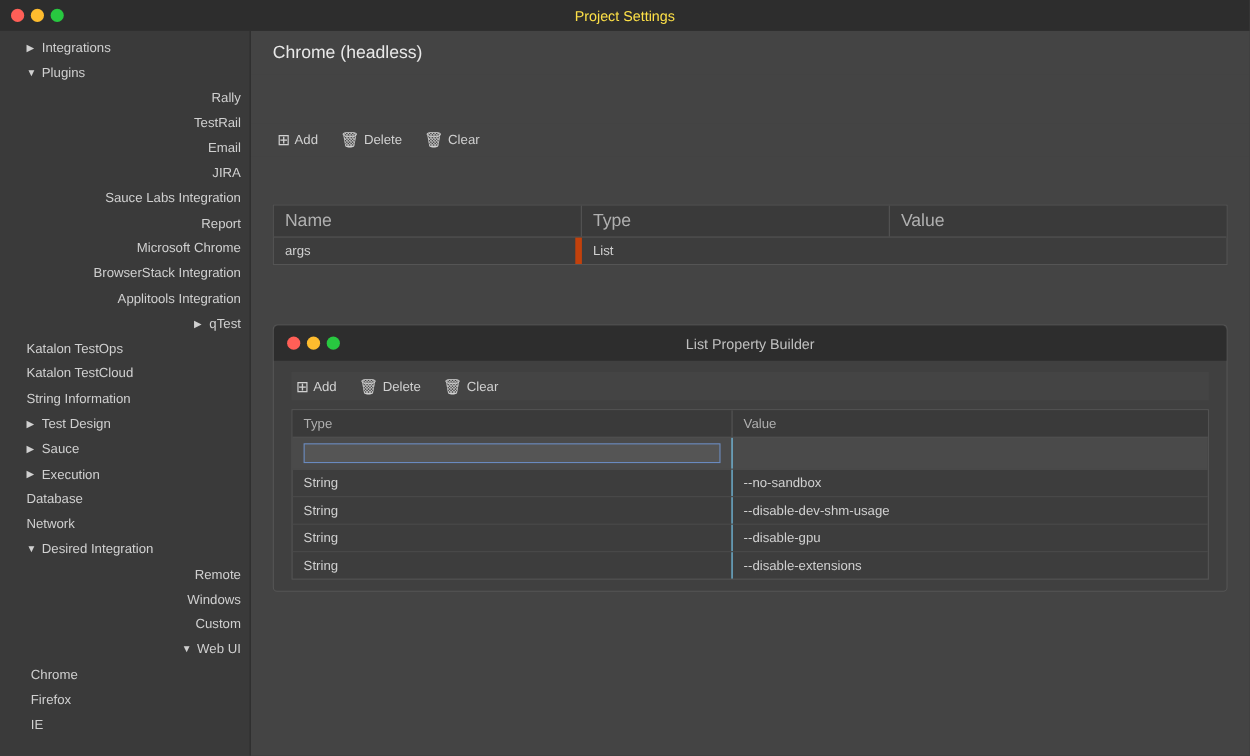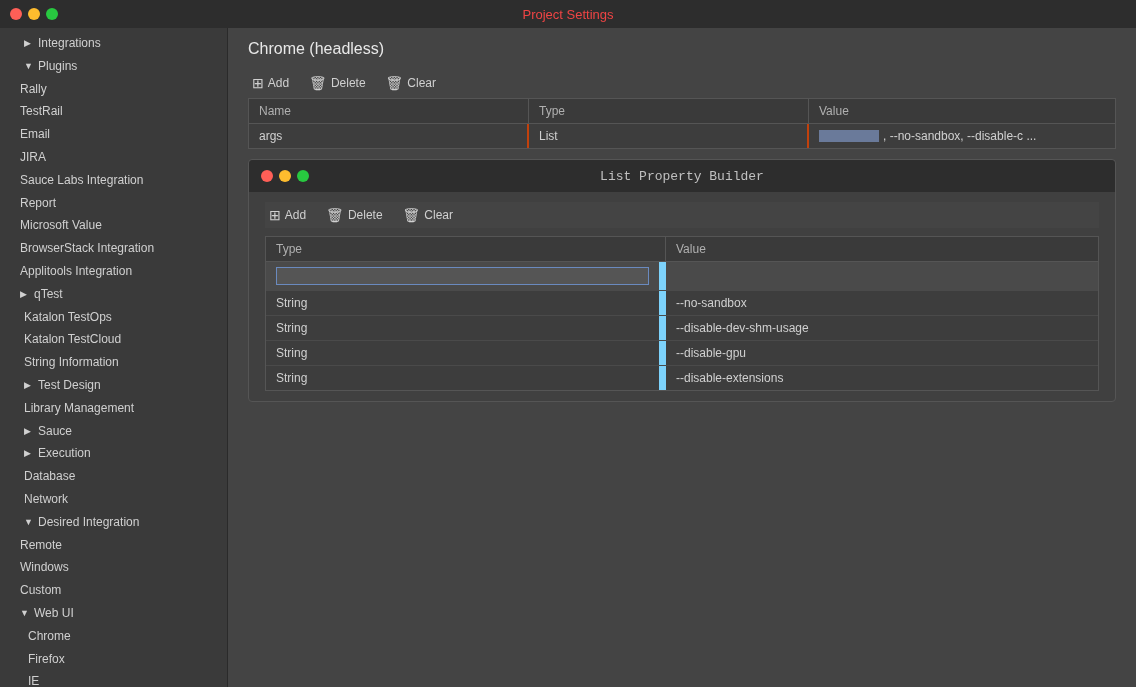--- a/index.html
+++ b/index.html
@@ -37,21 +37,21 @@
       height: 12px;
       border-radius: 50%;
       border: none;
       cursor: pointer;
     }
     .btn-close { background: #ff5f57; }
     .btn-min { background: #febc2e; }
     .btn-max { background: #28c840; }
     .titlebar-title {
       font-size: 13px;
-      color: #ef4444;
+      color: #fde047;
       font-weight: 500;
     }
 
     
     .main-layout {
       display: flex;
       flex: 1;
       overflow: hidden;
     }
 
@@ -76,30 +76,31 @@
       gap: 4px;
       line-height: 1.4;
     }
 
     .sidebar-item .arrow {
       font-size: 9px;
       width: 10px;
       display: inline-block;
     }
     .sidebar-item.indent1 { padding-left: 24px; }
-    .sidebar-item.indent2 { padding-left: 20px; }
+    .sidebar-item.indent2 { padding-left: 20px; justify-content: flex-end; }
     .sidebar-item.indent3 { padding-left: 28px; }
 
     
     .content {
       flex: 1;
       background: #444;
       overflow: hidden;
       display: flex;
       flex-direction: column;
+      gap: 44px;
     }
 
     .content-header {
       padding: 12px 20px 10px 20px;
       font-size: 16px;
       font-weight: 500;
       color: #e8e8e8;
       background: #444;
     }
 
@@ -135,35 +136,35 @@
     }
     .table-header {
       display: grid;
       grid-template-columns: 280px 280px 1fr;
       background: #3a3a3a;
       border-bottom: 1px solid #555;
     }
     .table-header-cell {
       padding: 5px 10px;
       color: #b0b0b0;
-      font-size: 12px;
+      font-size: 16px;
       border-right: 1px solid #555;
     }
     .table-header-cell:last-child { border-right: none; }
     .table-row {
       display: grid;
       grid-template-columns: 280px 280px 1fr;
       border-bottom: 1px solid #4a4a4a;
     }
     .table-row:last-child { border-bottom: none; }
     .table-cell {
       padding: 5px 10px;
       color: #d0d0d0;
       font-size: 12px;
-      border-right: 2px solid #c2410c;
+      border-right: 6px solid #c2410c;
       overflow: hidden;
       text-overflow: ellipsis;
       white-space: nowrap;
     }
     .table-cell:last-child { border-right: none; }
     .table-cell.value-cell {
       display: flex;
       align-items: center;
       gap: 4px;
     }
@@ -182,21 +183,20 @@
       border-radius: 4px;
     }
     .modal-titlebar {
       height: 32px;
       background: #2d2d2d;
       display: flex;
       align-items: center;
       border-radius: 4px 4px 0 0;
       padding: 0 12px;
       position: relative;
-      font-family: Liberation Mono, monospace;
     }
     .modal-titlebar-buttons {
       display: flex;
       gap: 6px;
       align-items: center;
     }
     .modal-btn {
       width: 12px;
       height: 12px;
       border-radius: 50%;
@@ -244,21 +244,21 @@
       border-bottom: 1px solid #4a4a4a;
     }
     .inner-table-row:last-child { border-bottom: none; }
     .inner-table-row.editing {
       background: #4a4a4a;
     }
     .inner-table-cell {
       padding: 5px 10px;
       color: #d0d0d0;
       font-size: 12px;
-      border-right: 7px solid #7dd3fc;
+      border-right: 1px solid #7dd3fc;
     }
     .inner-table-cell:last-child { border-right: none; }
     .inner-edit-input {
       background: #555;
       border: 1px solid #6a8abf;
       color: #e0e0e0;
       padding: 1px 4px;
       font-size: 12px;
       width: 100%;
       outline: none;
@@ -300,21 +300,21 @@
     <div class="sidebar-item indent2">
       <span>JIRA</span>
     </div>
     <div class="sidebar-item indent2">
       <span>Sauce Labs Integration</span>
     </div>
     <div class="sidebar-item indent2">
       <span>Report</span>
     </div>
     <div class="sidebar-item indent2">
-      <span>Microsoft Value</span>
+      <span>Microsoft Chrome</span>
     </div>
     <div class="sidebar-item indent2">
       <span>BrowserStack Integration</span>
     </div>
     <div class="sidebar-item indent2">
       <span>Applitools Integration</span>
     </div>
     <div class="sidebar-item indent2">
       <span class="arrow">▶</span>
       <span>qTest</span>
@@ -324,23 +324,20 @@
     </div>
     <div class="sidebar-item indent1">
       <span>Katalon TestCloud</span>
     </div>
     <div class="sidebar-item indent1">
       <span>String Information</span>
     </div>
     <div class="sidebar-item indent1">
       <span class="arrow">▶</span>
       <span>Test Design</span>
-    </div>
-    <div class="sidebar-item indent1">
-      <span>Library Management</span>
     </div>
     <div class="sidebar-item indent1">
       <span class="arrow">▶</span>
       <span>Sauce</span>
     </div>
     <div class="sidebar-item indent1">
       <span class="arrow">▶</span>
       <span>Execution</span>
     </div>
     <div class="sidebar-item indent1">
@@ -399,24 +396,20 @@
 
     <div class="table-container">
       <div class="table-header">
         <div class="table-header-cell">Name</div>
         <div class="table-header-cell">Type</div>
         <div class="table-header-cell">Value</div>
       </div>
       <div class="table-row">
         <div class="table-cell">args</div>
         <div class="table-cell">List</div>
-        <div class="table-cell value-cell">
-          <span class="value-bar"></span>
-          <span>, --no-sandbox, --disable-c ...</span>
-        </div>
       </div>
     </div>
 
     <div class="modal-overlay">
       <div class="modal-titlebar">
         <div class="modal-titlebar-buttons">
           <button class="modal-btn modal-btn-close"></button>
           <button class="modal-btn modal-btn-min"></button>
           <button class="modal-btn modal-btn-max"></button>
         </div>

